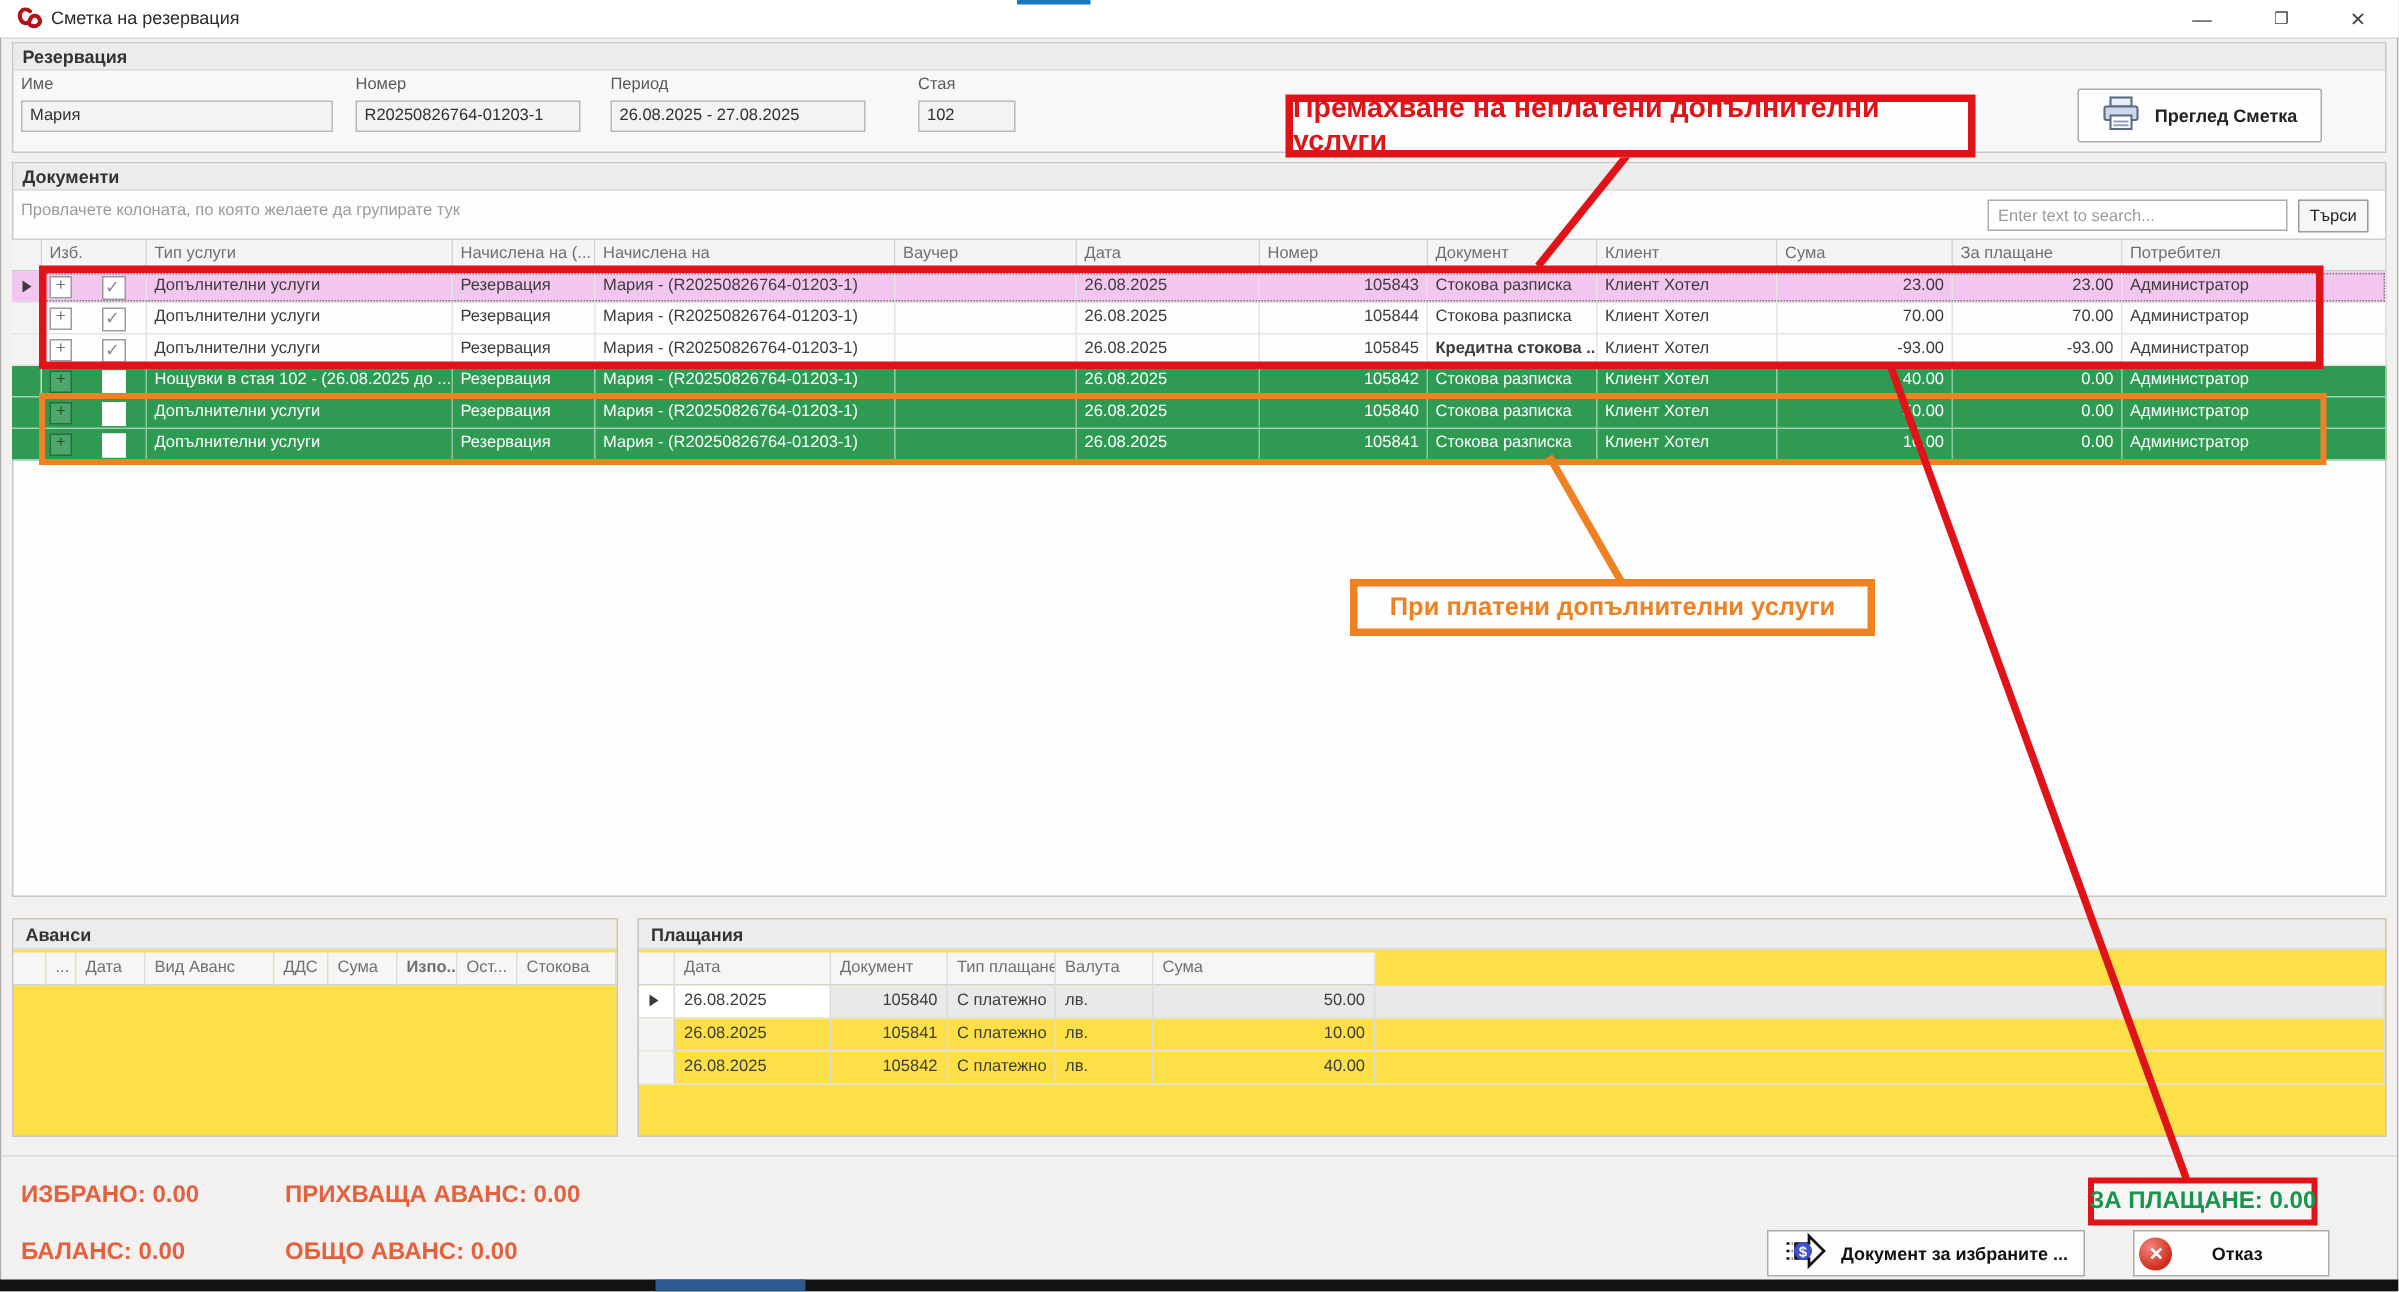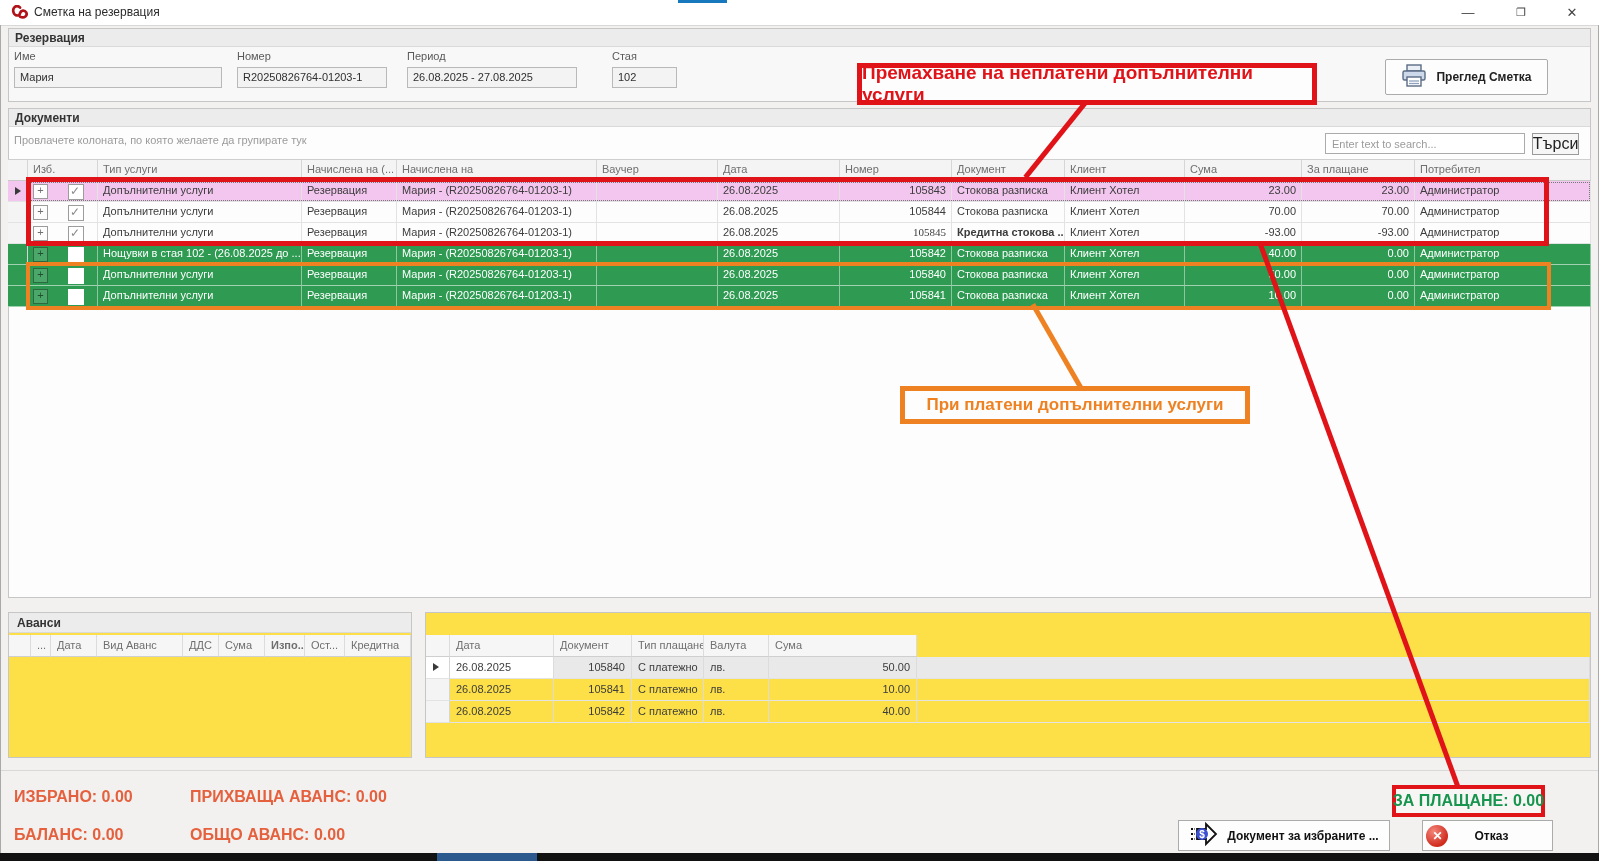--- a/index.html
+++ b/index.html
@@ -34,21 +34,21 @@
                border-radius:2px;display:flex;align-items:center;justify-content:center;gap:9px;
                font-size:12px;font-weight:bold;color:#222;}
 
   
   .gb-doc{left:8px;top:108px;width:1583px;height:490px;background:#fdfdfd;}
   .group-hint{left:14px;top:134px;font-size:11px;color:#9b9b9b;}
   .search-input{left:1325px;top:133px;width:200px;height:21px;border:1px solid #ababab;background:#fff;
                 font-size:11px;color:#333;padding:3px 6px;box-sizing:border-box;font-family:"Liberation Sans",sans-serif;}
   .search-input::placeholder{color:#9b9b9b;}
   .btn-search{left:1532px;top:133px;width:47px;height:22px;background:#f6f6f6;border:1px solid #9a9a9a;
-              font-size:16px;color:#222;display:flex;align-items:center;justify-content:center;}
+              font-size:11px;color:#222;display:flex;align-items:center;justify-content:center;}
 
   .doc-table{left:8px;top:159px;width:1583px;}
   .trow{display:flex;width:1583px;height:21px;}
   .trow .cell{box-sizing:border-box;overflow:hidden;white-space:nowrap;font-size:11px;
               padding:3px 5px 0 5px;border-right:1px solid #e3e3e3;border-bottom:1px solid #e3e3e3;color:#3c3c3c;}
   .trow .cell.r{text-align:right;}
   .thead{background:#f4f4f4;border-top:1px solid #cfcfcf;}
   .thead .cell{color:#6f6f6f;border-right:1px solid #d6d6d6;border-bottom:1px solid #c9c9c9;background:#f4f4f4;}
   .row-paid .cell{background:var(--paid-green);color:#ffffff;border-right:1px solid rgba(255,255,255,.45);
                   border-bottom:1px solid rgba(255,255,255,.55);}
@@ -213,21 +213,21 @@
         <div class="cell" style="width: 176px;">Администратор</div>
       </div>
       <div class="trow">
         <div class="cell ind-cell" style="width: 20px;"></div>
         <div class="cell" style="width: 70px;"><span class="expand-box"></span><span class="chk on"></span></div>
         <div class="cell" style="width: 204px;">Допълнителни услуги</div>
         <div class="cell" style="width: 95px;">Резервация</div>
         <div class="cell" style="width: 200px;">Мария - (R20250826764-01203-1)</div>
         <div class="cell" style="width: 121px;"></div>
         <div class="cell" style="width: 122px;">26.08.2025</div>
-        <div class="cell r" style="width: 112px; font-family: Liberation Serif, serif;">105845</div>
+        <div class="cell r" style="width: 112px;">105845</div>
         <div class="cell" style="width: 113px; font-weight: bold;">Кредитна стокова ...</div>
         <div class="cell" style="width: 120px;">Клиент Хотел</div>
         <div class="cell r" style="width: 117px;">-93.00</div>
         <div class="cell r" style="width: 113px;">-93.00</div>
         <div class="cell" style="width: 176px;">Администратор</div>
       </div>
       <div class="trow row-paid">
         <div class="cell ind-cell" style="width: 20px;"></div>
         <div class="cell" style="width: 70px;"><span class="expand-box"></span><span class="chk"></span></div>
         <div class="cell" style="width: 204px;">Нощувки  в стая 102 - (26.08.2025 до ...</div>
@@ -279,26 +279,27 @@
     <div id="advTable" style="position:absolute;left:0;top:22px;right:0;">
         <div class="prow phead">
           <div class="cell" style="width: 22px;"></div>
           <div class="cell" style="width: 20px;">...</div>
           <div class="cell" style="width: 46px;">Дата</div>
           <div class="cell" style="width: 86px;">Вид Аванс</div>
           <div class="cell" style="width: 36px;">ДДС</div>
           <div class="cell" style="width: 46px;">Сума</div>
           <div class="cell" style="width: 40px; font-weight: bold;">Изпо...</div>
           <div class="cell" style="width: 40px;">Ост...</div>
-          <div class="cell" style="width: 66px;">Кредитна</div>
+          <div class="cell" style="width: 66px;">Стокова</div>
         </div>
       </div>
   </div>
 
   <div class="abs panel panel-pay">
+    <div class="ptitle">Плащания</div>
     <div id="payTable" style="position:absolute;left:0;top:22px;right:0;">
         <div class="prow phead">
           <div class="cell" style="width: 24px;"></div>
           <div class="cell" style="width: 104px;">Дата</div>
           <div class="cell" style="width: 78px;">Документ</div>
           <div class="cell" style="width: 72px;">Тип плащане</div>
           <div class="cell" style="width: 65px;">Валута</div>
           <div class="cell" style="width: 148px;">Сума</div>
         </div>
         <div class="prow prow-sel">

